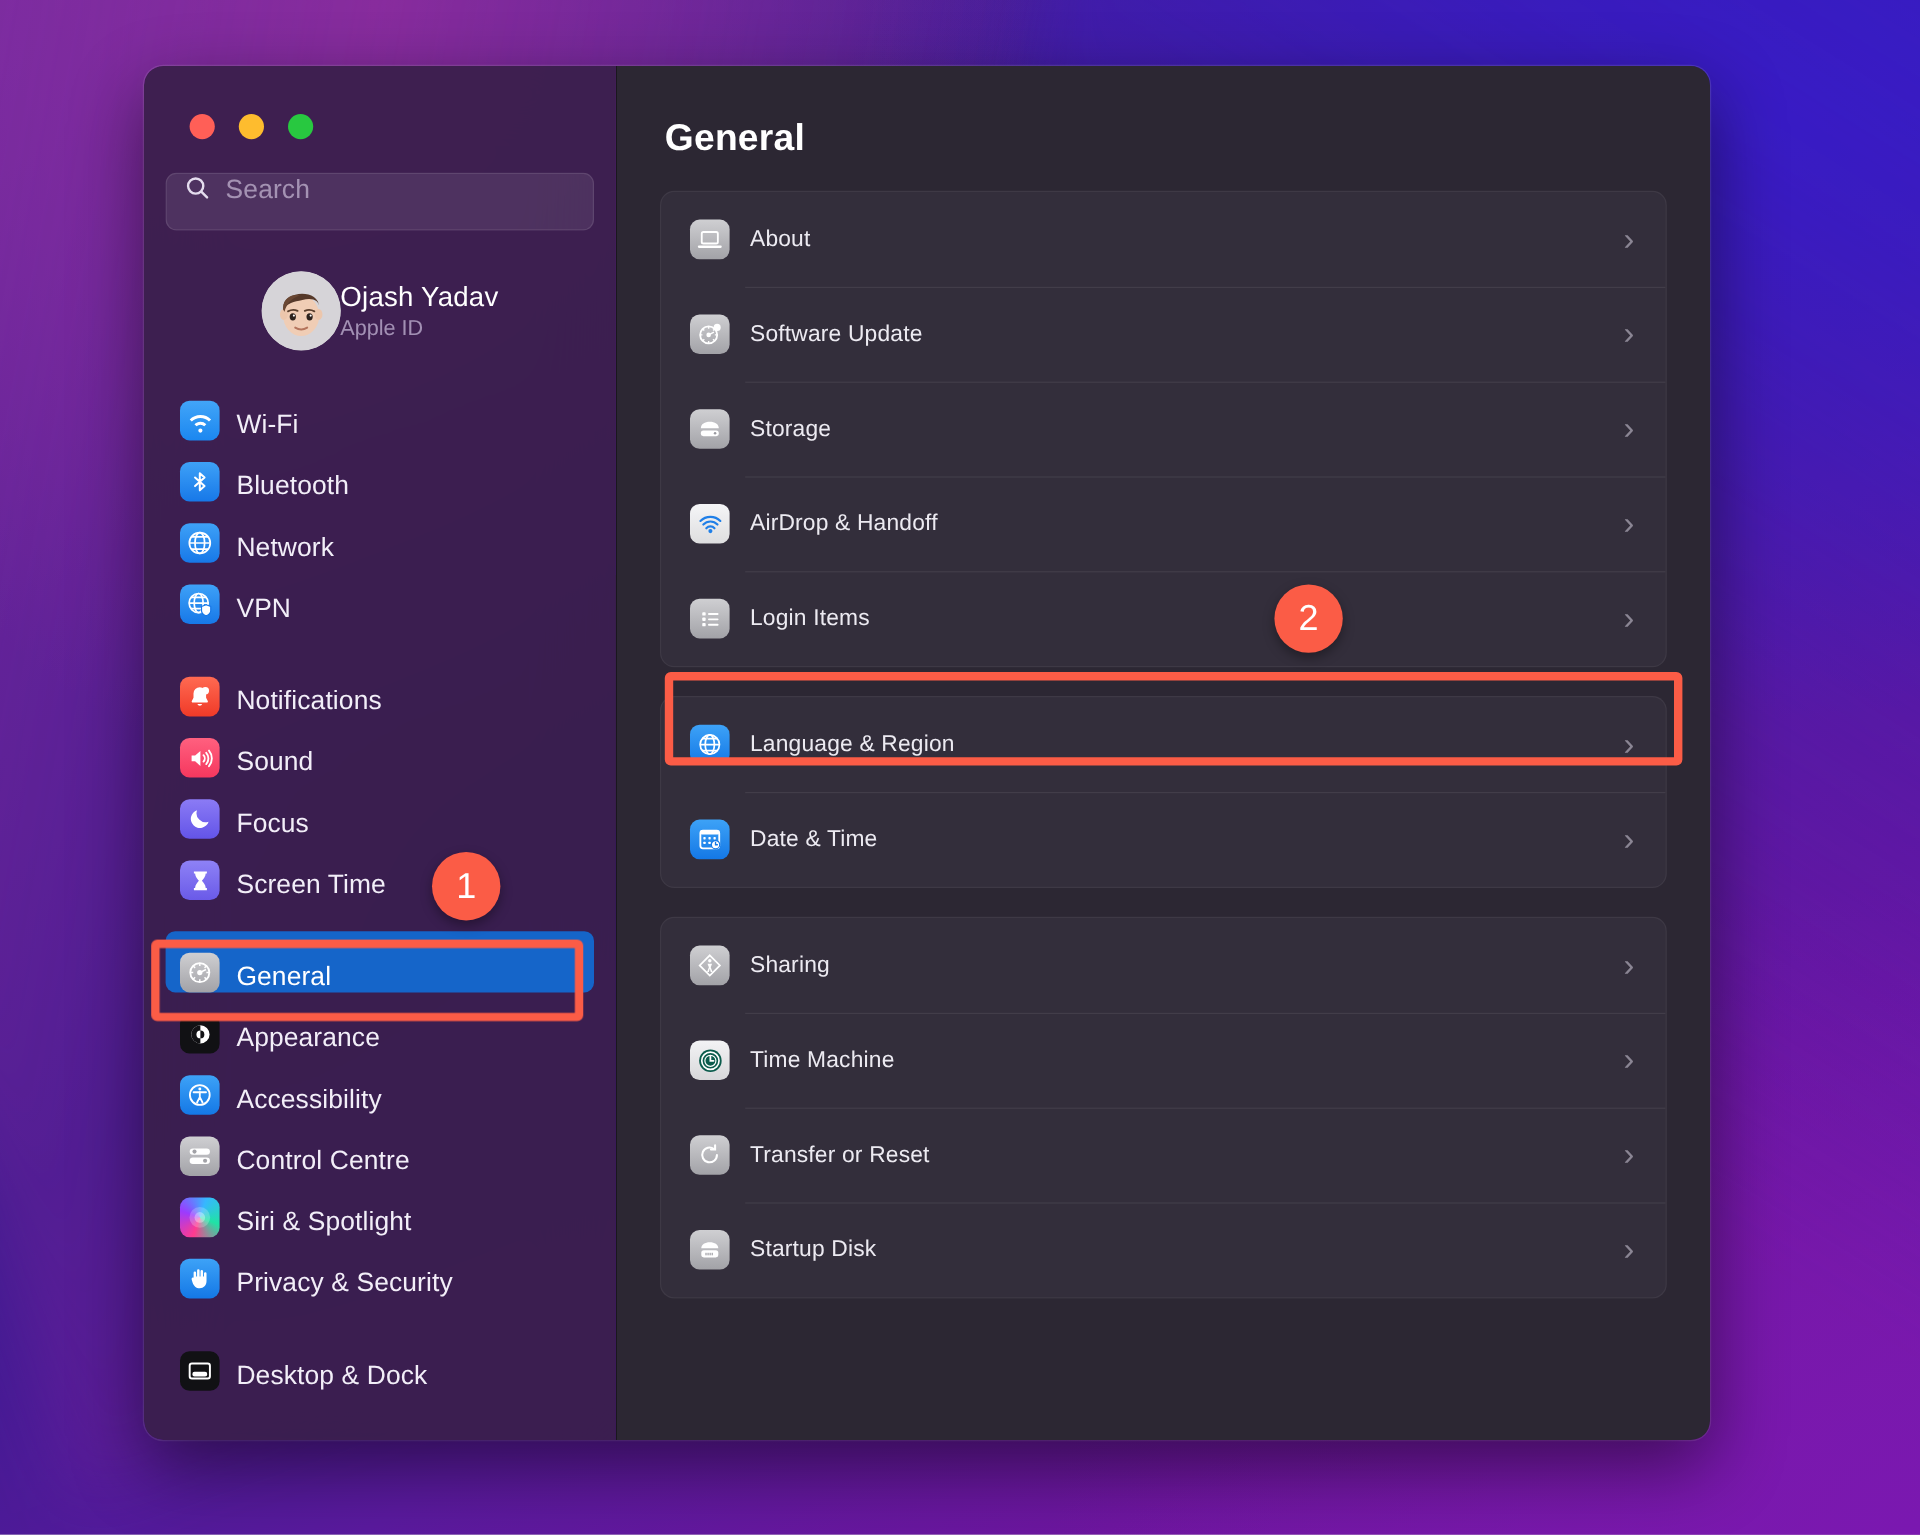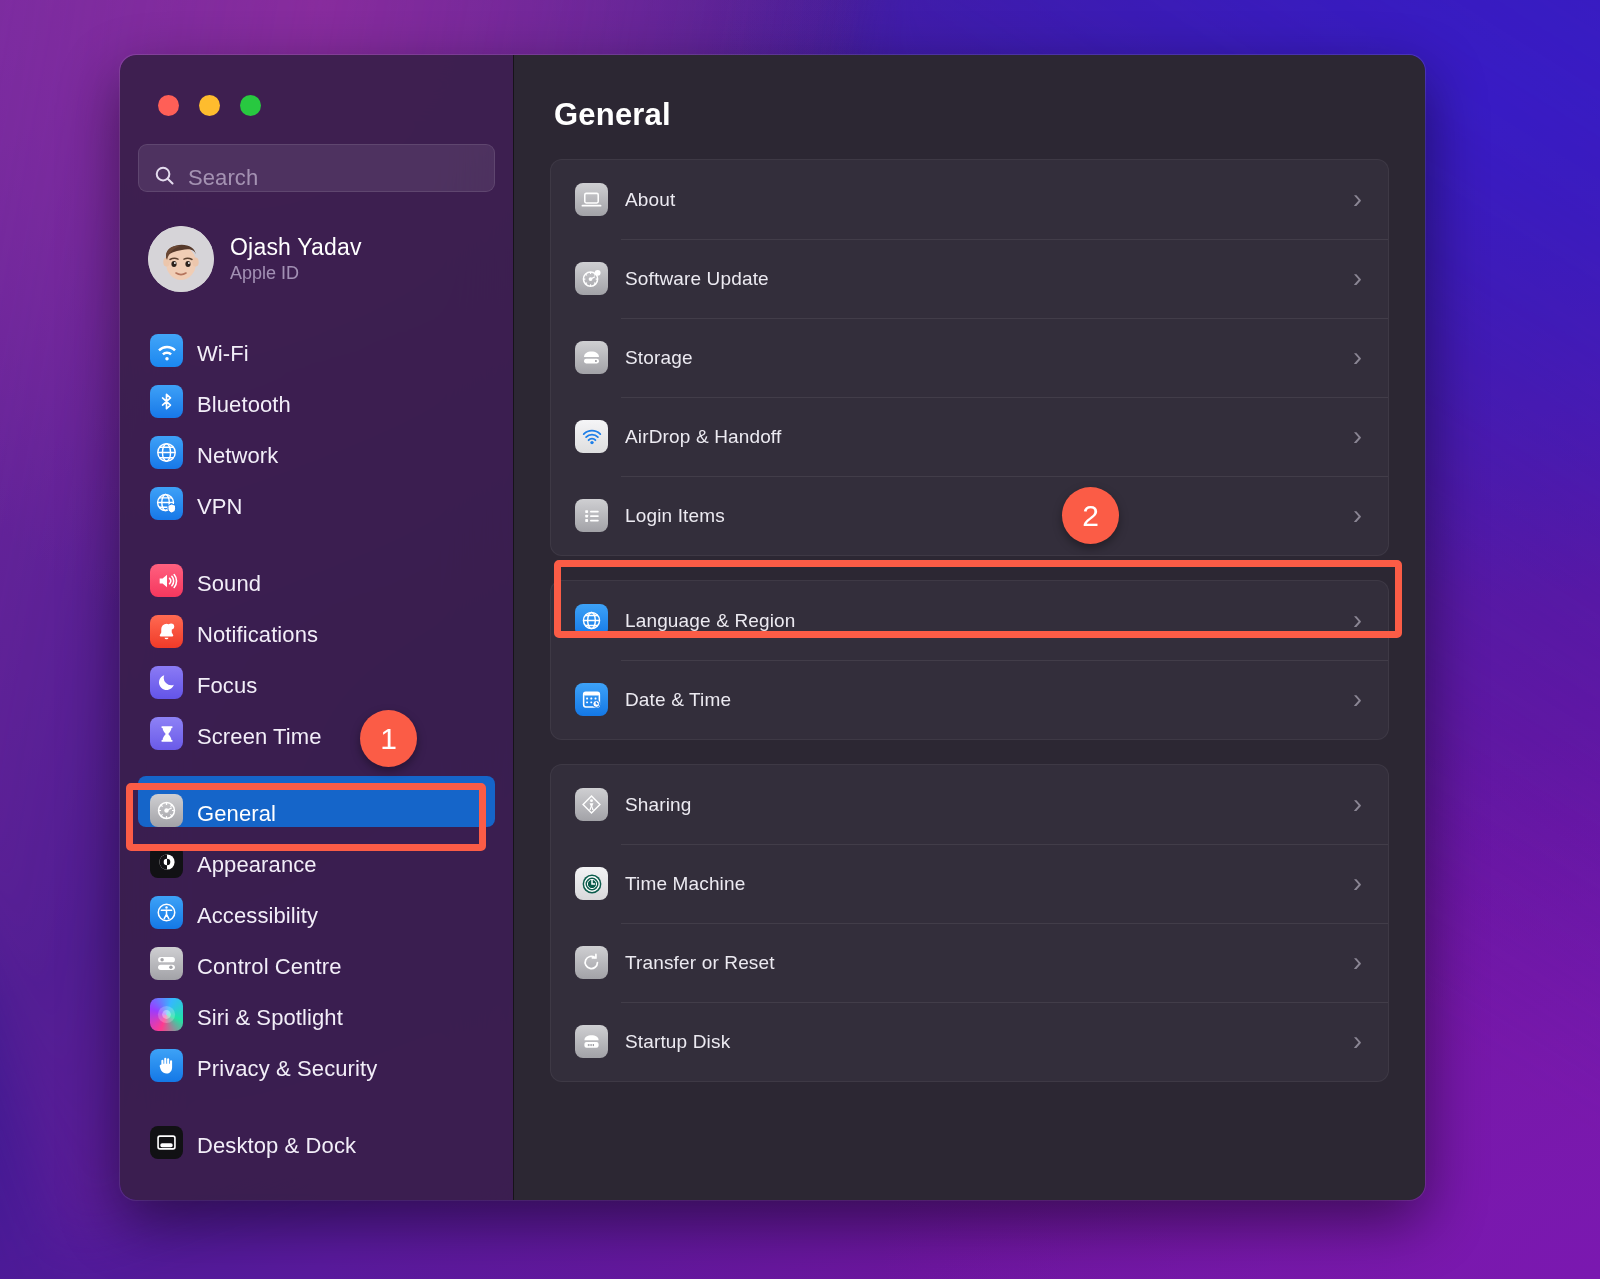--- a/index.html
+++ b/index.html
@@ -75,38 +75,38 @@
   .tl.yellow { background: #febc2e; }
   .tl.green  { background: #28c840; }
 
   #search-box {
     margin: 28px 18px 0 18px;
     height: 48px;
     border-radius: 9px;
     background: rgba(255,255,255,0.085);
     border: 1px solid rgba(255,255,255,0.10);
     display: flex;
-    align-items: flex-end;
+    align-items: flex-start;
     padding: 0 14px;
     gap: 12px;
   }
   #search-box svg { flex: none; }
   #search-input-text {
     color: rgba(235,225,245,0.55);
     font-size: 22px;
     letter-spacing: .1px;
   }
 
   #account-row {
     display: flex;
     align-items: center;
-    gap: 16px;
     margin: 26px 18px 0 18px;
     padding: 8px 10px;
     border-radius: 10px;
+    justify-content: center;
   }
   #avatar {
     width: 66px; height: 66px;
     border-radius: 50%;
     background: #d4d2d6;
     flex: none;
     position: relative;
     overflow: hidden;
   }
   .account-text { display: flex; flex-direction: column; gap: 2px; }
@@ -342,42 +342,42 @@
               </svg>
             </span>
             <span class="label">VPN</span>
           </div>
         </div>
 
         <div class="nav-gap"></div>
 
         <div class="nav-group">
           <div class="nav-item">
+            <span class="app-icon ic-red">
+              <svg width="21" height="21" viewBox="0 0 24 24" fill="#fff">
+                <path d="M12 3a6 6 0 0 0-6 6v4.2L4.4 16.1c-.4.7.1 1.5.9 1.5h13.4c.8 0 1.3-.8.9-1.5L18 13.2V9a6 6 0 0 0-6-6z"></path>
+                <path d="M9.7 19.1a2.4 2.4 0 0 0 4.6 0z"></path>
+                <circle cx="17.3" cy="6.4" r="3.5"></circle>
+              </svg>
+            </span>
+            <span class="label">Notifications</span>
+          </div>
+
+          <div class="nav-item">
             <span class="app-icon ic-pink">
               <svg width="22" height="22" viewBox="0 0 24 24">
                 <path d="M4 9.3h3.2L12 5.2v13.6L7.2 14.7H4z" fill="#fff"></path>
                 <g fill="none" stroke="#fff" stroke-width="1.7" stroke-linecap="round">
                   <path d="M14.8 9.1a4.2 4.2 0 0 1 0 5.8"></path>
                   <path d="M17.3 6.9a7.6 7.6 0 0 1 0 10.2"></path>
                   <path d="M19.8 4.9a11 11 0 0 1 0 14.2"></path>
                 </g>
               </svg>
             </span>
             <span class="label">Sound</span>
-          </div>
-
-          <div class="nav-item">
-            <span class="app-icon ic-red">
-              <svg width="21" height="21" viewBox="0 0 24 24" fill="#fff">
-                <path d="M12 3a6 6 0 0 0-6 6v4.2L4.4 16.1c-.4.7.1 1.5.9 1.5h13.4c.8 0 1.3-.8.9-1.5L18 13.2V9a6 6 0 0 0-6-6z"></path>
-                <path d="M9.7 19.1a2.4 2.4 0 0 0 4.6 0z"></path>
-                <circle cx="17.3" cy="6.4" r="3.5"></circle>
-              </svg>
-            </span>
-            <span class="label">Notifications</span>
           </div>
 
           <div class="nav-item">
             <span class="app-icon ic-indigo">
               <svg width="21" height="21" viewBox="0 0 24 24" fill="#fff">
                 <path d="M20.4 14.6A8.6 8.6 0 0 1 9.4 3.6 8.7 8.7 0 1 0 20.4 14.6z"></path>
               </svg>
             </span>
             <span class="label">Focus</span>
           </div>

